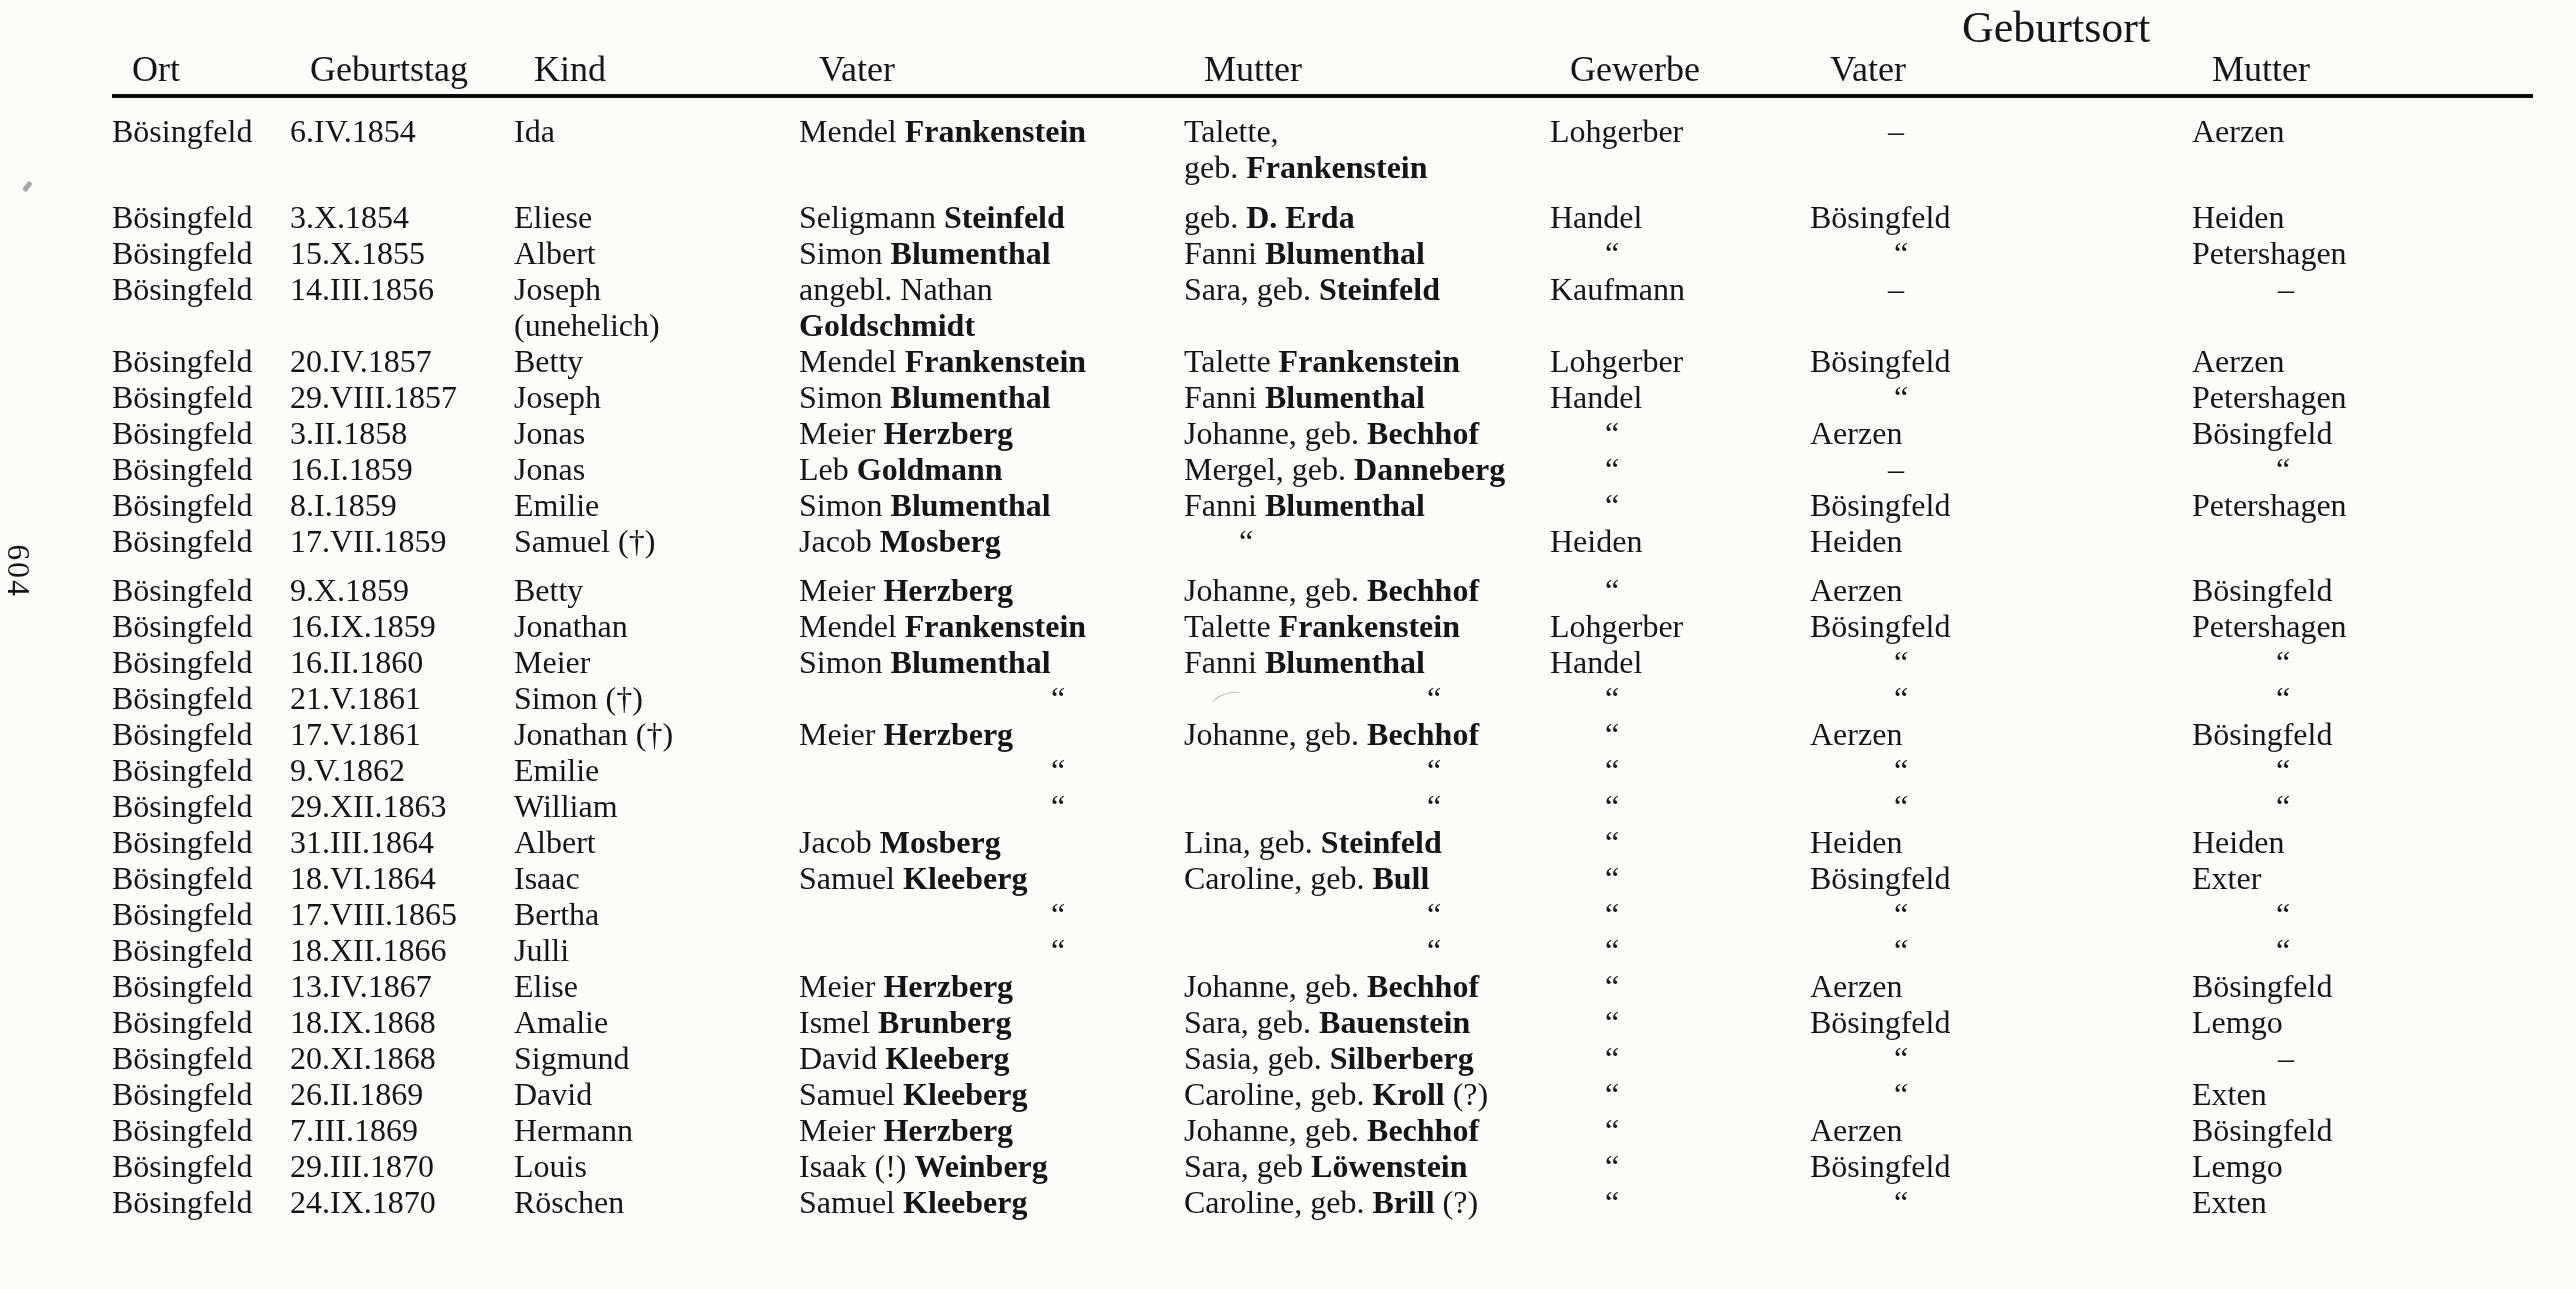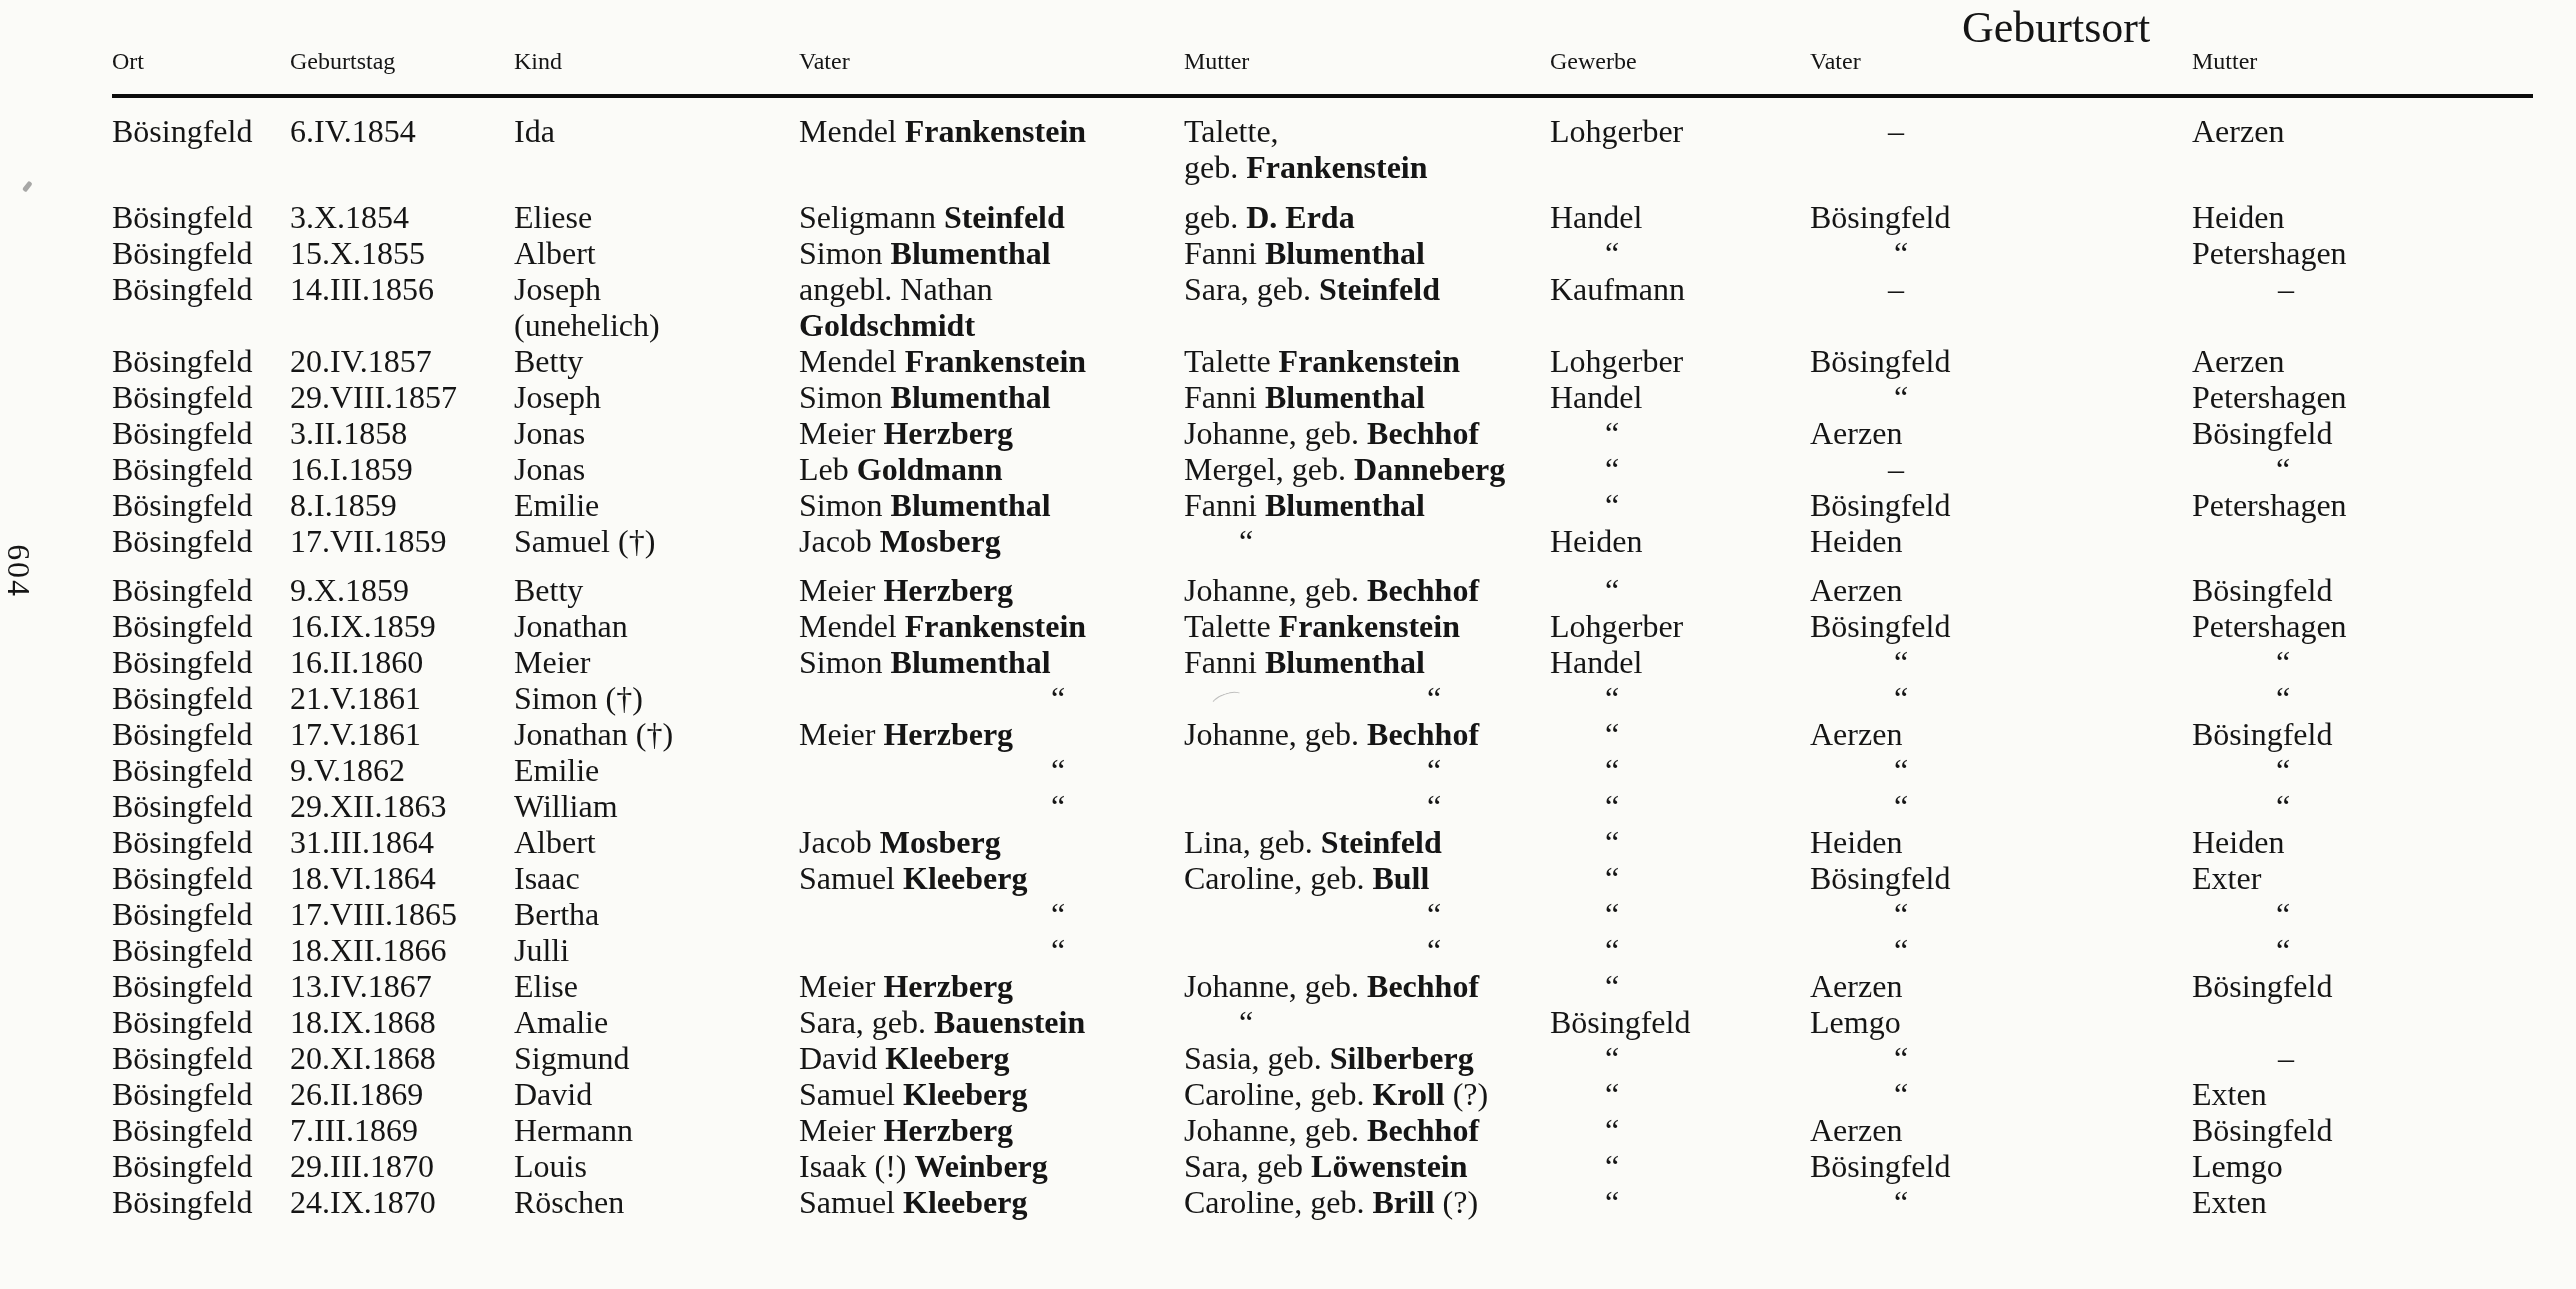--- a/index.html
+++ b/index.html
@@ -20,21 +20,21 @@
   }
 
   
   .sheet{position:absolute;left:112px;top:1.9px;width:2421px;}
   .grid{display:grid;grid-template-columns:178px 224px 285px 385px 366px 260px 382px 342px;}
 
   .group-row{height:42px;}
   .glabel{grid-column:7 / 9;padding-left:152px;font-size:44px;white-space:nowrap;}
 
   .header-row{height:46px;}
-  .header-row .hcell{padding-top:3.8px;font-size:24px;white-space:nowrap;}
+  .header-row .hcell{padding-top:3.8px;font-size:36px;white-space:nowrap;margin-left:20px;}
 
   .rule{height:4.8px;background:#0c0c0c;margin-top:3.8px;}
 
   .tbody{margin-top:13px;}
   .section{margin-top:13.3px;}
   .section:first-child{margin-top:15px;}
 
   .cell{font-size:32px;line-height:36px;white-space:nowrap;}
   .cell .line{height:36px;}
   b{font-weight:700;}
@@ -442,20 +442,23 @@
             <div class="cell col-gewerbe ditto">“</div>
             <div class="cell col-geb_vater">Aerzen</div>
             <div class="cell col-geb_mutter">Bösingfeld</div>
           </div>
           <div class="grid row">
             <div class="cell col-ort">Bösingfeld</div>
             <div class="cell col-geburtstag">18.IX.1868</div>
             <div class="cell col-kind">
               <div class="line">Amalie</div>
             </div>
+            <div class="cell col-vater">
+              <div class="line">Ismel <b>Brunberg</b></div>
+            </div>
             <div class="cell col-mutter">
               <div class="line">Sara, geb. <b>Bauenstein</b></div>
             </div>
             <div class="cell col-gewerbe ditto">“</div>
             <div class="cell col-geb_vater">Bösingfeld</div>
             <div class="cell col-geb_mutter">Lemgo</div>
           </div>
           <div class="grid row">
             <div class="cell col-ort">Bösingfeld</div>
             <div class="cell col-geburtstag">20.XI.1868</div>

